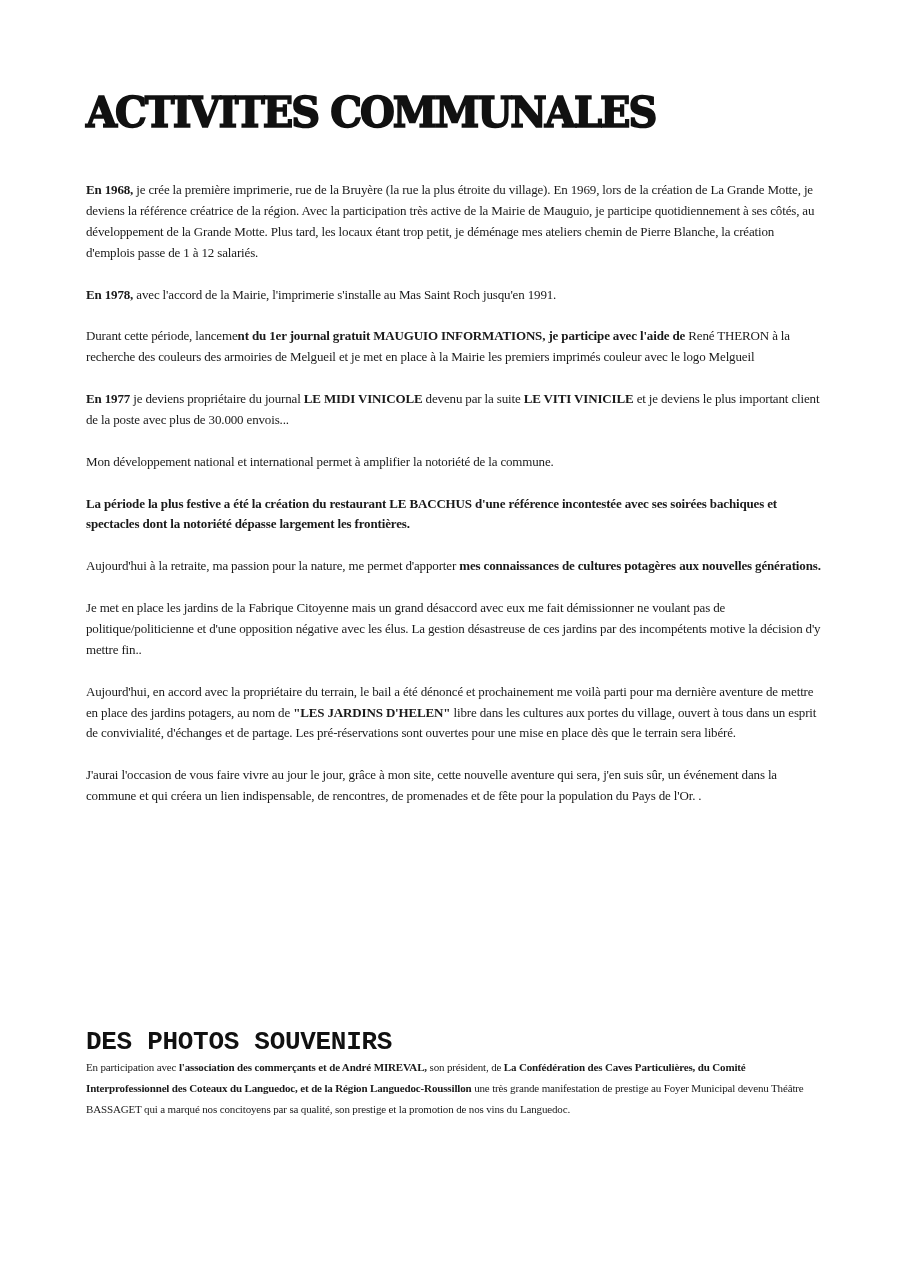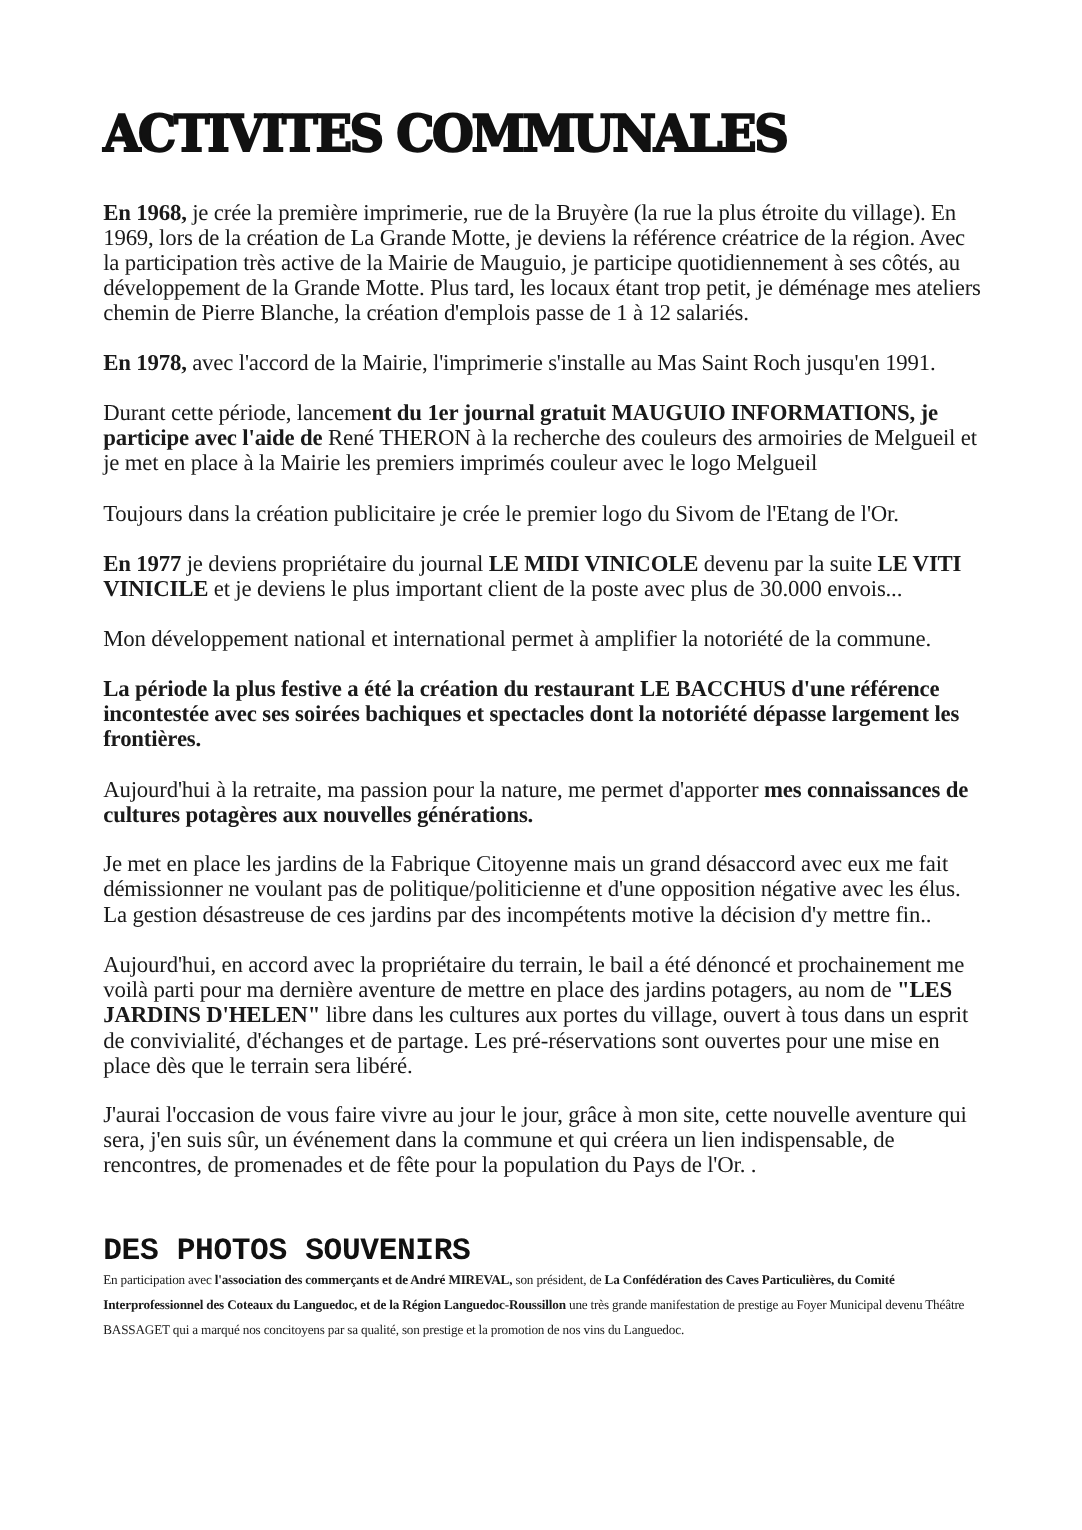--- a/index.html
+++ b/index.html
@@ -1,35 +1,34 @@
 <!DOCTYPE html>
 <html><head>
 <meta charset="utf-8">
 <style>
   html, body { margin: 0; padding: 0; background: #ffffff; }
   body { width: 902px; height: 1275px; position: relative; overflow: hidden; color: #1a1a1a; }
   .page { position: absolute; left: 86px; top: 0; width: 735px; font-family: "Liberation Serif", serif; }
   .title { position: absolute; top: 88px; left: 0; margin: 0; font-family: "DejaVu Serif", serif; font-weight: 900; font-size: 40px; letter-spacing: -2px; color: #111; transform: scaleY(1.05); -webkit-text-stroke: 1.6px #111; white-space: nowrap; }
-  .body-text { position: absolute; top: 168px; left: 0; width: 735px; font-size: 19px; line-height: 20.9px; letter-spacing: -0.15px; }
+  .body-text { position: absolute; top: 180px; left: 0; width: 735px; font-size: 13px; line-height: 20.9px; letter-spacing: -0.15px; }
   .body-text p { margin: 0 0 20.9px 0; }
   .body-text b { font-weight: bold; }
   .section-title { position: absolute; top: 1027px; left: 0; margin: 0; font-family: Liberation Mono, monospace; font-weight: bold; font-size: 26px; letter-spacing: -0.3px; color: #111; white-space: nowrap; }
   .section-text { position: absolute; top: 1057px; left: 0; width: 735px; font-size: 11px; line-height: 20.9px; letter-spacing: -0.15px; margin: 0; }
 </style>
 </head>
 <body>
 
 <div class="page">
   <h1 class="title">ACTIVITES COMMUNALES</h1>
 
   <div class="body-text">
     <p><b>En 1968,</b><span> je crée la première imprimerie, rue de la Bruyère (la rue la plus étroite du village). En 1969, lors de la création de La Grande Motte, je deviens la référence créatrice de la région. Avec la participation très active de la Mairie de Mauguio, je participe quotidiennement à ses côtés, au développement de la Grande Motte. Plus tard, les locaux étant trop petit, je déménage mes ateliers chemin de Pierre Blanche, la création d'emplois passe de 1 à 12 salariés.</span></p>
     <p><b>En 1978,</b><span> avec l'accord de la Mairie, l'imprimerie s'installe au Mas Saint Roch jusqu'en 1991.</span></p>
     <p><span>Durant cette période, lanceme</span><b>nt du 1er journal gratuit MAUGUIO INFORMATIONS, je participe avec l'aide de</b><span> René THERON à la recherche des couleurs des armoiries de Melgueil et je met en place à la Mairie les premiers imprimés couleur avec le logo Melgueil</span></p>
-    <p><span>Toujours dans la création publicitaire je crée le premier logo du Sivom de l'Etang de l'Or.</span></p>
     <p><b>En 1977</b><span> je deviens propriétaire du journal </span><b>LE MIDI VINICOLE</b><span> devenu par la suite </span><b>LE VITI VINICILE</b><span> et je deviens le plus important client de la poste avec plus de 30.000 envois...</span></p>
     <p><span>Mon développement national et international permet à amplifier la notoriété de la commune.</span></p>
     <p><b>La période la plus festive a été la création du restaurant LE BACCHUS d'une référence incontestée avec ses soirées bachiques et spectacles dont la notoriété dépasse largement les frontières.</b></p>
     <p><span>Aujourd'hui à la retraite, ma passion pour la nature, me permet d'apporter </span><b>mes connaissances de cultures potagères aux nouvelles générations.</b></p>
     <p><span>Je met en place les jardins de la Fabrique Citoyenne mais un grand désaccord avec eux me fait démissionner ne voulant pas de politique/politicienne et d'une opposition négative avec les élus. La gestion désastreuse de ces jardins par des incompétents  motive la décision  d'y mettre fin..</span></p>
     <p><span>Aujourd'hui, en accord avec la propriétaire du terrain, le bail a été dénoncé et prochainement me voilà parti pour ma dernière aventure de mettre en place des jardins potagers, au nom de </span><b>"LES JARDINS D'HELEN"</b><span> libre dans les cultures aux portes du village, ouvert à tous dans un esprit de convivialité, d'échanges et de partage. Les pré-réservations sont ouvertes pour une mise en place dès que le terrain sera libéré.</span></p>
     <p><span>J'aurai l'occasion de vous faire vivre au jour le jour, grâce à mon site, cette nouvelle aventure qui sera, j'en suis sûr, un événement dans la commune et qui créera un lien indispensable, de rencontres, de promenades et de fête pour la population du Pays de l'Or. .</span></p>
   </div>
 
   <h2 class="section-title">DES PHOTOS SOUVENIRS</h2>

